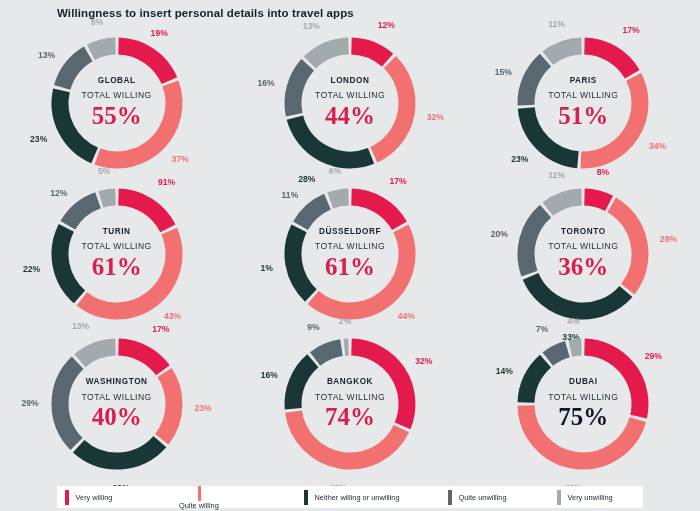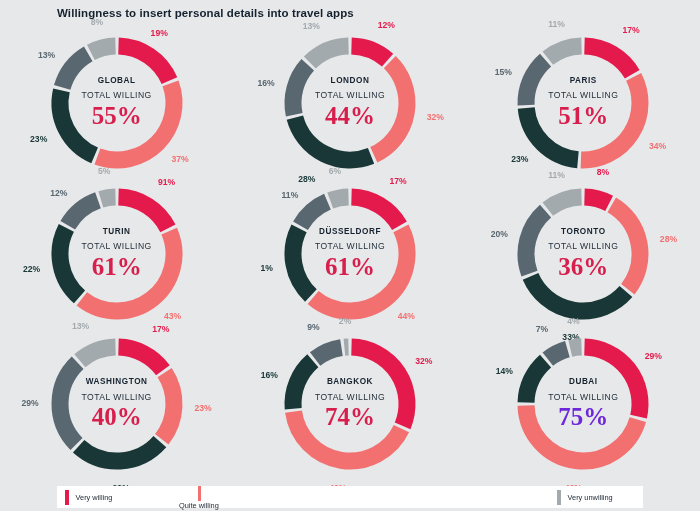--- a/index.html
+++ b/index.html
@@ -242,32 +242,40 @@
           <path d="M 62.2747433873757 19.438611931100375 A 57 57 0 0 1 73.50791394645115 18.019532476393238" fill="none" stroke="#A3AAAE" stroke-width="17"></path>
         </svg>
         <div class="seg-label" style="color: rgb(229, 26, 76); left: 137.422px; top: 26.5803px; transform: translate(-6%, -50%);">29%</div>
         <div class="seg-label" style="color: rgb(242, 112, 112); left: 65.0987px; top: 153.377px; transform: translate(-50%, 8%);">46%</div>
         <div class="seg-label" style="color: rgb(24, 55, 54); left: 3.51866px; top: 41.3634px; transform: translate(-94%, -50%);">14%</div>
         <div class="seg-label" style="color: rgb(89, 103, 112); left: 39.1348px; top: 4.61048px; transform: translate(-94%, -108%);">7%</div>
         <div class="seg-label" style="color: rgb(163, 170, 174); left: 65.0987px; top: -3.37706px; transform: translate(-50%, -108%);">4%</div>
         <div class="center-txt">
           <div class="c-name">DUBAI</div>
           <div class="c-sub">TOTAL WILLING</div>
-          <div class="c-val" style="color: #6d28d9;">75%</div>
+          <div class="c-val" style="color: #0f172a;">75%</div>
         </div>
       </div>
     </div>
   </div>
 
 <div id="legend">
     <div class="lg-item" style="position: absolute; left: 0px; top: 0px;">
       <span class="lg-sw" style="background: rgb(229, 26, 76);"></span>
       <span class="lg-tx">Very willing</span>
     </div>
     <div class="lg-item" style="position: absolute; left: 122px; top: 0px; flex-direction: column;">
       <span class="lg-sw" style="background: rgb(242, 112, 112);"></span>
       <span class="lg-tx">Quite willing</span>
     </div>
+    <div class="lg-item" style="position: absolute; left: 239px; top: 0px;">
+      <span class="lg-sw" style="background: rgb(24, 55, 54);"></span>
+      <span class="lg-tx">Neither willing or unwilling</span>
+    </div>
+    <div class="lg-item" style="position: absolute; left: 383px; top: 0px;">
+      <span class="lg-sw" style="background: rgb(89, 103, 112);"></span>
+      <span class="lg-tx">Quite unwilling</span>
+    </div>
     <div class="lg-item" style="position: absolute; left: 492px; top: 0px;">
       <span class="lg-sw" style="background: rgb(163, 170, 174);"></span>
       <span class="lg-tx">Very unwilling</span>
     </div>
   </div>
 
 </body></html>

